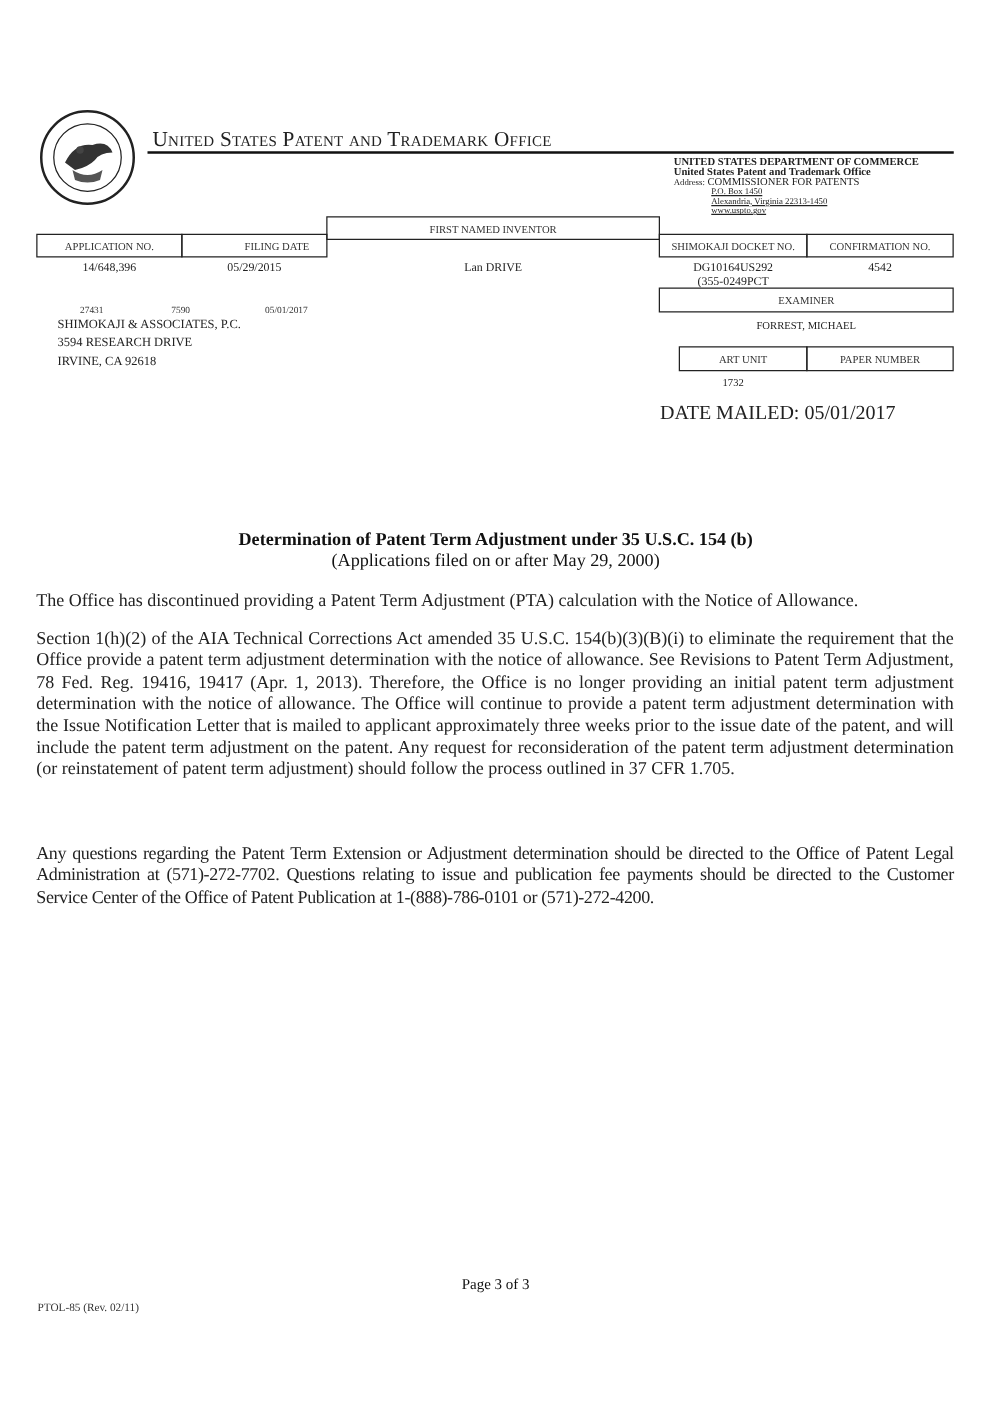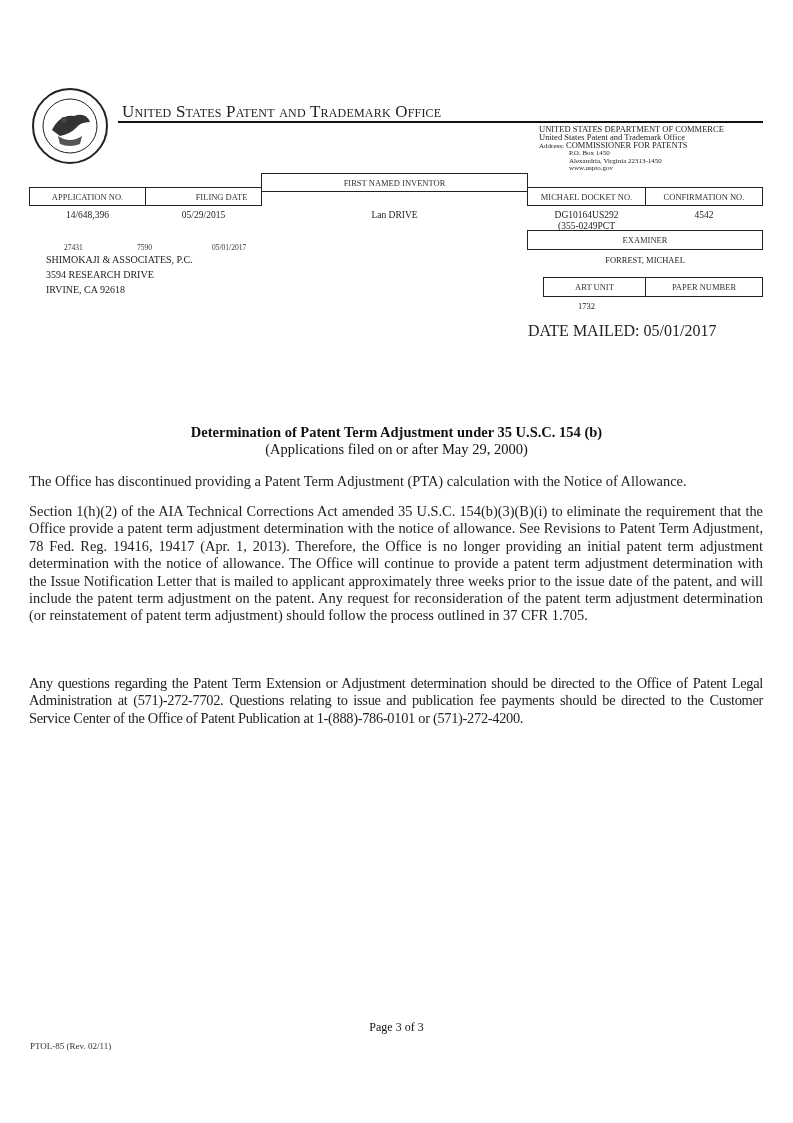--- a/index.html
+++ b/index.html
@@ -9,22 +9,22 @@
     }
     .abs { position: absolute; }
     
     .seal { left: 30px; top: 86px; width: 80px; height: 80px; }
     .office-title {
       left: 122px; top: 102px; font-size: 17px; letter-spacing: 0.2px; color: #222;
       font-variant: small-caps; white-space: nowrap;
     }
     .office-rule { left: 118px; top: 121px; width: 645px; height: 2px; background: #111; }
     .dept { left: 539px; top: 125px; font-size: 8.5px; line-height: 8px; color: #222; }
-    .dept .b { font-weight: normal; }
-    .dept .ind { padding-left: 30px; font-size: 7px; line-height: 7.5px; }
+    .dept .b { font-weight: bold; }
+    .dept .ind { padding-left: 30px; font-size: 7px; line-height: 7.5px; text-decoration: underline; }
     
     .box {
       border: 1.5px solid #222; box-sizing: border-box; display: flex; align-items: center;
       justify-content: center; font-size: 8.5px; color: #333; white-space: nowrap;
     }
     .val { font-size: 9.5px; color: #222; text-align: center; white-space: nowrap; }
     .small { font-size: 7.5px; color: #333; white-space: nowrap; }
     .addr { font-size: 10px; line-height: 15px; color: #222; white-space: nowrap; }
     
     .heading { left: 0; width: 793px; text-align: center; top: 424px; font-size: 14.5px; font-weight: bold; }
@@ -58,21 +58,21 @@
     <span>COMMISSIONER FOR PATENTS</span>
   </div>
   <div class="ind">P.O. Box 1450</div>
   <div class="ind">Alexandria, Virginia 22313-1450</div>
   <div class="ind">www.uspto.gov</div>
 </div>
 
 <div class="abs box" style="left:29px;top:187px;width:117px;height:19px;">APPLICATION NO.</div>
 <div class="abs box" style="left:145px;top:187px;width:117px;height:19px;padding-left:36px;">FILING DATE</div>
 <div class="abs box" style="left:261px;top:173px;width:267px;height:19px;">FIRST NAMED INVENTOR</div>
-<div class="abs box" style="left:527px;top:187px;width:119px;height:19px;">MICHAEL DOCKET NO.</div>
+<div class="abs box" style="left:527px;top:187px;width:119px;height:19px;">SHIMOKAJI DOCKET NO.</div>
 <div class="abs box" style="left:645px;top:187px;width:118px;height:19px;">CONFIRMATION NO.</div>
 
 <div class="abs val" style="left:29px;top:210px;width:117px;">14/648,396</div>
 <div class="abs val" style="left:145px;top:210px;width:117px;">05/29/2015</div>
 <div class="abs val" style="left:261px;top:210px;width:267px;">Lan DRIVE</div>
 <div class="abs val" style="left:527px;top:210px;width:119px;">DG10164US292</div>
 <div class="abs val" style="left:527px;top:221px;width:119px;height:9px;overflow:hidden;">(355-0249PCT</div>
 <div class="abs val" style="left:645px;top:210px;width:118px;">4542</div>
 
 <div class="abs small" style="left:64px;top:243px;">27431</div>

